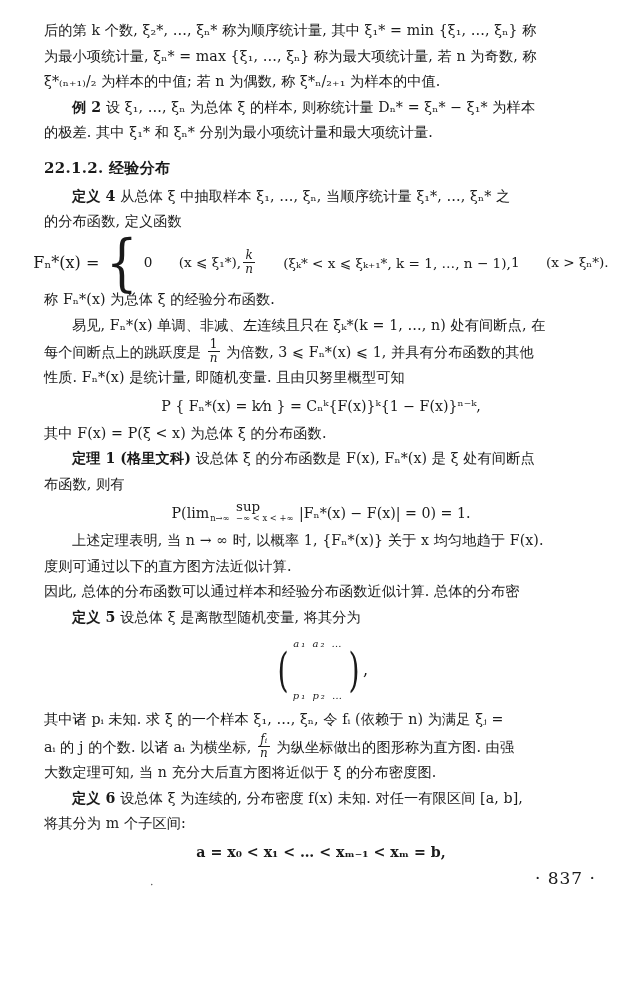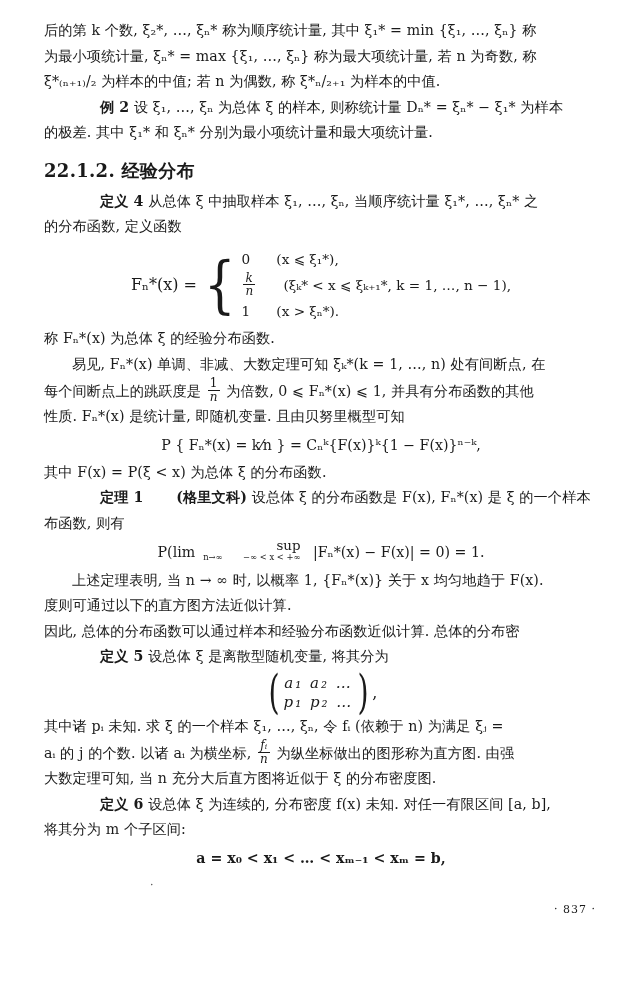--- a/index.html
+++ b/index.html
@@ -23,23 +23,23 @@
     box-sizing: border-box;
   }
   .ln {
     font-size: 14.2px;
     line-height: 25.5px;
     text-align: justify;
     margin: 0;
     letter-spacing: 0.1px;
   }
   .ind { text-indent: 28px; }
-  .b { font-weight: bold; margin-left: 28px; }
+  .b { font-weight: bold; }
   .sec-head {
-    font-size: 18px;
+    font-size: 15px;
     font-weight: bold;
     margin: 13px 0 6px 0;
     letter-spacing: 0.3px;
   }
   .ctr {
     text-align: center;
     font-size: 14.2px;
     line-height: 24px;
     margin: 3px 0;
   }
@@ -70,21 +70,20 @@
   .brace {
     font-size: 62px;
     line-height: 0.72;
     font-family: "DejaVu Serif", serif;
     margin: 0 2px 0 1px;
     transform: scaleX(0.8);
     display: inline-block;
   }
   .cases {
     display: flex;
-    flex-direction: column;
     justify-content: center;
     font-size: 13.6px;
     line-height: 26px;
   }
   .cases > div { white-space: nowrap; }
   .cases .cond { padding-left: 22px; }
   
   .matblock {
     display: flex;
     align-items: center;
@@ -93,40 +92,41 @@
   }
   .paren {
     font-size: 46px;
     line-height: 0.62;
     transform: scaleX(0.62);
     display: inline-block;
   }
   .matrix {
     display: flex;
     flex-direction: column;
-    font-size: 15px;
+    font-size: 10px;
     line-height: 19px;
     text-align: center;
     padding: 0 1px;
+    gap: 33px;
   }
   .matrix .row { white-space: nowrap; letter-spacing: 2px; }
   .underlim {
     display: inline-block;
-    text-align: right;
+    text-align: left;
     vertical-align: -0.15em;
     line-height: 1.0;
-    margin: 0 8px;
+    margin: 0 1px;
   }
   .underlim .top { display: block; font-size: 13.4px; }
   .underlim .bot { display: block; font-size: 8.4px; }
   .footer {
     position: absolute;
     right: 44px;
-    bottom: 0;
-    font-size: 11px;
+    bottom: 28px;
+    font-size: 17px;
     letter-spacing: 1px;
   }
   .tick {
     position: absolute;
     left: 150px;
     bottom: 24px;
     font-size: 11px;
     color: #555;
   }
 </style>
@@ -170,39 +170,39 @@
       </div>
       <div>
         <span>1</span>
         <span class="cond">(x &gt; ξₙ*).</span>
       </div>
     </div>
   </div>
 
   <p class="ln">称 Fₙ*(x) 为总体 ξ 的经验分布函数.</p>
 
-  <p class="ln ind">易见, Fₙ*(x) 单调、非减、大数定理可知 ξₖ*(k = 1, …, n) 处有间断点, 在</p>
+  <p class="ln ind">易见, Fₙ*(x) 单调、非减、左连续且只在 ξₖ*(k = 1, …, n) 处有间断点, 在</p>
   <p class="ln">
     <span>每个间断点上的跳跃度是</span>
     <span class="frac">
       <span class="num">1</span>
       <span class="den it">n</span>
     </span>
-    <span>为倍数, 0 ⩽ Fₙ*(x) ⩽ 1, 并具有分布函数的其他</span>
+    <span>为倍数, 3 ⩽ Fₙ*(x) ⩽ 1, 并具有分布函数的其他</span>
   </p>
   <p class="ln">性质. Fₙ*(x) 是统计量, 即随机变量. 且由贝努里概型可知</p>
 
   <p class="ctr">P { Fₙ*(x) = k⁄n } = Cₙᵏ{F(x)}ᵏ{1 − F(x)}ⁿ⁻ᵏ,</p>
 
   <p class="ln">其中 F(x) = P(ξ &lt; x) 为总体 ξ 的分布函数.</p>
 
   <p class="ln ind">
     <span class="b">定理 1</span>
     <span class="b">(格里文科)</span>
-    <span>设总体 ξ 的分布函数是 F(x), Fₙ*(x) 是 ξ 的一个样本</span>
+    <span>设总体 ξ 的分布函数是 F(x), Fₙ*(x) 是 ξ 处有间断点</span>
   </p>
   <p class="ln">布函数, 则有</p>
 
   <p class="ctr">
     <span>P(lim</span><span class="underlim"><span class="bot">n→∞</span></span>
     <span class="underlim">
       <span class="top">sup</span>
       <span class="bot">−∞ &lt; x &lt; +∞</span>
     </span>
     <span>|Fₙ*(x) − F(x)| = 0) = 1.</span>

